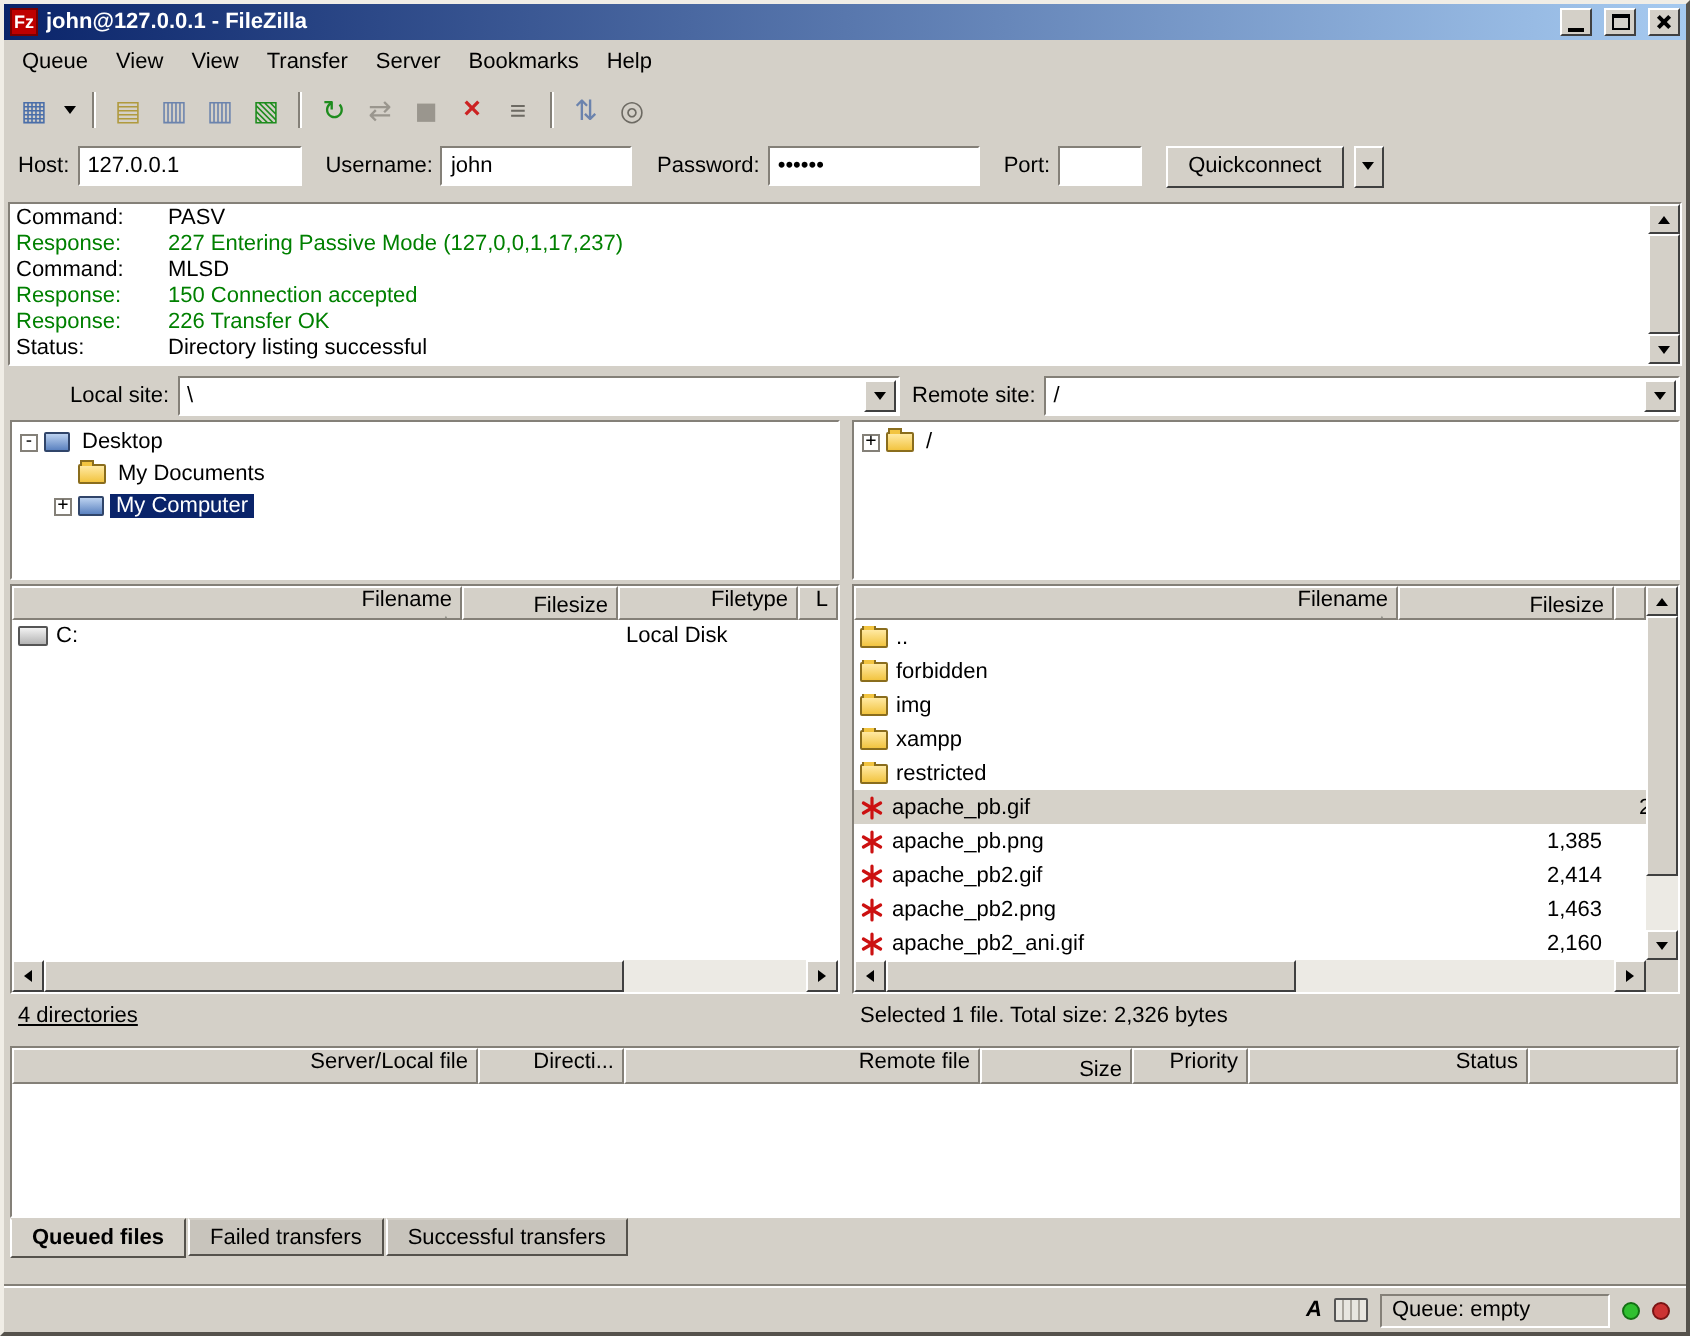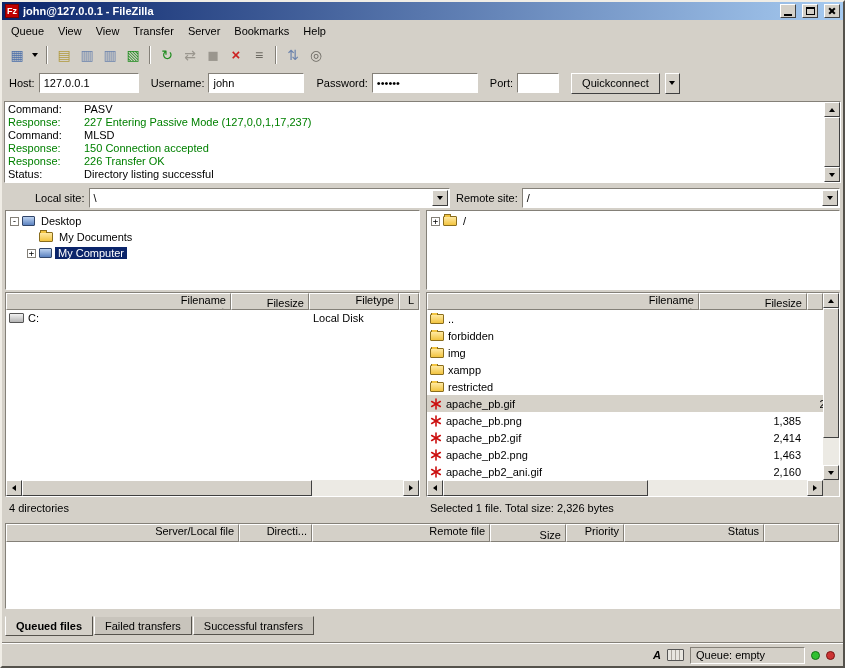--- a/index.html
+++ b/index.html
@@ -37,21 +37,21 @@
   .tool-drop { width:12px; height:21px; display:flex; align-items:center; justify-content:center; }
   .tool-sep { width:0; height:18px; border-left:1px solid #848078; border-right:1px solid #fff; margin:0 4px; }
   .c1{color:#4a6ea9} .cy{color:#b09a3e} .cb{color:#6b83ad} .cg{color:#1e8c1e}
   .cd{color:#9a968e} .cr{color:#cc2222;font-weight:bold;font-size:15px} .ck{color:#6d6a63}
   
   .quickbar { height:32px; flex:0 0 32px; display:flex; align-items:center; padding:0 7px; gap:4px; }
   .qlabel { margin-left:8px; }
   .qlabel:first-child { margin-left:0; }
   .tb { border:1px solid; border-color:#848078 #fff #fff #848078; height:20px; padding:1px 4px;
     font-family:"Liberation Sans",sans-serif; font-size:11px; background:#fff; }
-  .tb-host{width:100px} .tb-user{width:96px} .tb-pass{width:106px} .tb-port{width:42px}
+  .tb-host{width:112px} .tb-user{width:96px} .tb-pass{width:106px} .tb-port{width:42px}
   .btn { background:#d4d0c8; border:1px solid; border-color:#fff #404040 #404040 #fff;
     height:21px; padding:2px 10px; font-size:11px; display:flex; align-items:center; }
   .btn-drop { width:15px; padding:0; justify-content:center; margin-left:1px; }
   .tri-down { width:0;height:0;border-left:3px solid transparent;border-right:3px solid transparent;border-top:4px solid #000; }
   .tri-up { width:0;height:0;border-left:3px solid transparent;border-right:3px solid transparent;border-bottom:4px solid #000; }
   .tri-left { width:0;height:0;border-top:3px solid transparent;border-bottom:3px solid transparent;border-right:4px solid #000; }
   .tri-right { width:0;height:0;border-top:3px solid transparent;border-bottom:3px solid transparent;border-left:4px solid #000; }
   
   .log { margin:2px 2px 0; height:82px; flex:0 0 82px; background:#fff;
     border:1px solid; border-color:#848078 #fff #fff #848078; position:relative;
@@ -125,24 +125,24 @@
   .hscroll .scroll-btn { height:16px; flex:0 0 16px; }
   .hthumb { height:16px; }
   .hthumb-local { width:290px; flex:0 0 290px; }
   .hthumb-remote { width:205px; flex:0 0 205px; }
   .htrack-fill { flex:1; }
   .scroll-corner { width:16px; flex:0 0 16px; background:#d4d0c8; }
   .hscroll-local { width:413px; }
   .hscroll-remote { left:0; right:0; }
   
   .status-row { height:22px; flex:0 0 22px; display:flex; align-items:center; padding:0 3px; }
-  .status-left { width:415px; flex:0 0 415px; padding:2px 4px; }
+  .status-left { width:415px; flex:0 0 415px; padding:2px 4px;text-decoration:underline; }
   .status-right { flex:1; margin-left:6px; padding:2px 4px; }
   
-  .queue { margin:4px 3px 7px; height:86px; flex:0 0 86px; background:#737373;
+  .queue { margin:4px 3px 0; height:86px; flex:0 0 86px; background:#737373;
     border:1px solid; border-color:#848078 #fff #fff #848078; overflow:hidden; }
   .qh { height:18px; }
   .col-q1{width:233px;flex:0 0 233px}.col-q2{width:73px;flex:0 0 73px}.col-q3{width:178px;flex:0 0 178px}
   .col-q4{width:76px;flex:0 0 76px}.col-q5{width:58px;flex:0 0 58px}.col-q6{width:140px;flex:0 0 140px}
   .queue-body { height:66px; background:#fff; }
   
   .tabs-row { height:20px; flex:0 0 20px; display:flex; padding-left:3px; gap:1px; }
   .tab { padding:2px 10px; border:1px solid; border-color:#d4d0c8 #55524c #55524c #fff;
     background:#c8c4bc; height:19px; display:flex; align-items:center; }
   .tab.active { background:#d4d0c8; font-weight:bold; border-top-color:#d4d0c8; height:20px; }

